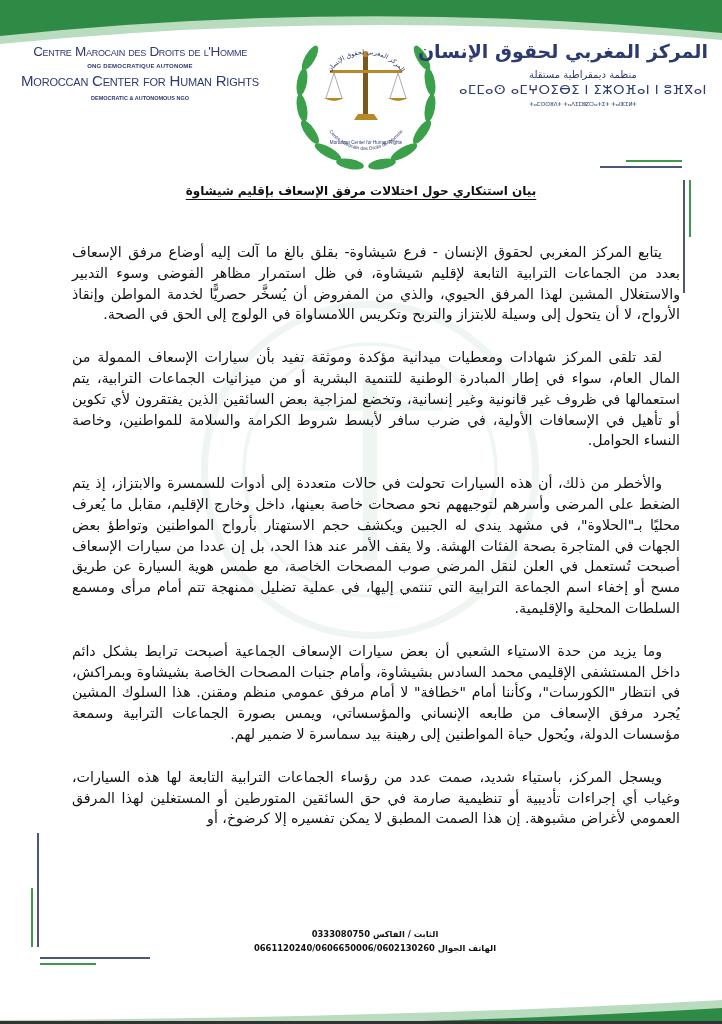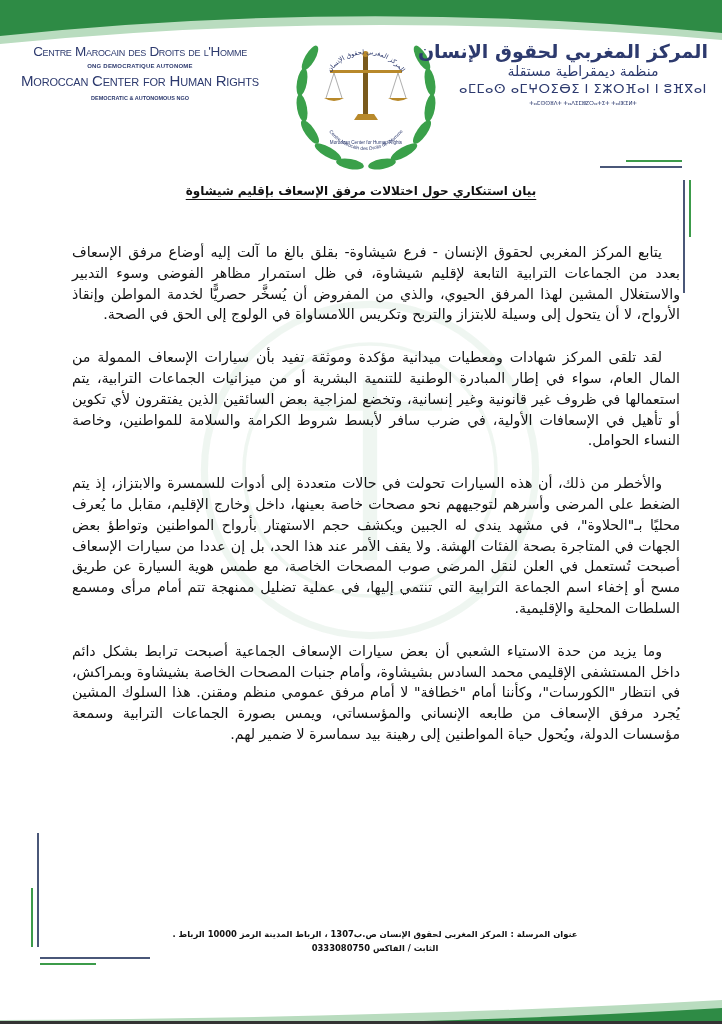--- a/index.html
+++ b/index.html
@@ -9,21 +9,21 @@
   
   #top-band { left: 0; top: 0; width: 722px; height: 60px; }
   
   .fr-block { left: 20px; top: 44px; width: 240px; text-align: center; color: #2d3a6e; }
   .fr-line1 { font-family: "Liberation Sans", sans-serif; font-size: 13.5px; letter-spacing: -0.3px; font-variant: small-caps; font-weight: normal; white-space: nowrap; }
   .fr-line2 { font-family: "Liberation Sans", sans-serif; font-size: 6px; font-weight: bold; margin-top: 4px; letter-spacing: 0.2px; }
   .fr-line3 { font-family: "Liberation Sans", sans-serif; font-size: 15px; font-variant: small-caps; margin-top: 3px; white-space: nowrap; letter-spacing: -0.2px; }
   .fr-line4 { font-family: "Liberation Sans", sans-serif; font-size: 5.5px; font-weight: bold; margin-top: 6px; }
   .ar-block { left: 458px; top: 40px; width: 250px; text-align: center; color: #2d3a6e; direction: rtl; }
   .ar-line1 { font-family: "DejaVu Sans", sans-serif; font-size: 19px; font-weight: bold; white-space: nowrap; }
-  .ar-line2 { font-family: "DejaVu Sans", sans-serif; font-size: 14px; margin-top: 1px; }
+  .ar-line2 { font-family: "DejaVu Sans", sans-serif; font-size: 10px; margin-top: 7px; }
   .ar-line3 { font-family: "DejaVu Sans", sans-serif; font-size: 13px; margin-top: 2px; direction: ltr; white-space: nowrap; letter-spacing: 0.5px; }
   .ar-line4 { font-family: "DejaVu Sans", sans-serif; font-size: 5.5px; margin-top: 4px; direction: ltr; }
   #logo { left: 292px; top: 20px; width: 148px; height: 155px; }
   
   #watermark { left: 190px; top: 290px; width: 360px; height: 360px; opacity: 0.07; }
   
   .line-gray { background: #4a5778; }
   .line-green { background: #3c9b4a; }
   
   #doc-title { left: 0; width: 722px; top: 184px; text-align: center; direction: rtl;
@@ -114,29 +114,30 @@
 <div class="abs line-gray" style="left:683px;top:180px;width:2px;height:113px;"></div>
 <div class="abs line-green" style="left:689px;top:180px;width:2px;height:57px;"></div>
 
 <div id="doc-title" class="abs">بيان استنكاري حول اختلالات مرفق الإسعاف بإقليم شيشاوة</div>
 
 <div id="doc-body" class="abs">
   <p>يتابع المركز المغربي لحقوق الإنسان - فرع شيشاوة- بقلق بالغ ما آلت إليه أوضاع مرفق الإسعاف بعدد من الجماعات الترابية التابعة لإقليم شيشاوة، في ظل استمرار مظاهر الفوضى وسوء التدبير والاستغلال المشين لهذا المرفق الحيوي، والذي من المفروض أن يُسخَّر حصريًّا لخدمة المواطن وإنقاذ الأرواح، لا أن يتحول إلى وسيلة للابتزاز والتربح وتكريس اللامساواة في الولوج إلى الحق في الصحة.</p>
   <p>لقد تلقى المركز شهادات ومعطيات ميدانية مؤكدة وموثقة تفيد بأن سيارات الإسعاف الممولة من المال العام، سواء في إطار المبادرة الوطنية للتنمية البشرية أو من ميزانيات الجماعات الترابية، يتم استعمالها في ظروف غير قانونية وغير إنسانية، وتخضع لمزاجية بعض السائقين الذين يفتقرون لأي تكوين أو تأهيل في الإسعافات الأولية، في ضرب سافر لأبسط شروط الكرامة والسلامة للمواطنين، وخاصة النساء الحوامل.</p>
   <p>والأخطر من ذلك، أن هذه السيارات تحولت في حالات متعددة إلى أدوات للسمسرة والابتزاز، إذ يتم الضغط على المرضى وأسرهم لتوجيههم نحو مصحات خاصة بعينها، داخل وخارج الإقليم، مقابل ما يُعرف محليًا بـ"الحلاوة"، في مشهد يندى له الجبين ويكشف حجم الاستهتار بأرواح المواطنين وتواطؤ بعض الجهات في المتاجرة بصحة الفئات الهشة. ولا يقف الأمر عند هذا الحد، بل إن عددا من سيارات الإسعاف أصبحت تُستعمل في العلن لنقل المرضى صوب المصحات الخاصة، مع طمس هوية السيارة عن طريق مسح أو إخفاء اسم الجماعة الترابية التي تنتمي إليها، في عملية تضليل ممنهجة تتم أمام مرأى ومسمع السلطات المحلية والإقليمية.</p>
   <p>وما يزيد من حدة الاستياء الشعبي أن بعض سيارات الإسعاف الجماعية أصبحت ترابط بشكل دائم داخل المستشفى الإقليمي محمد السادس بشيشاوة، وأمام جنبات المصحات الخاصة بشيشاوة وبمراكش، في انتظار "الكورسات"، وكأننا أمام "خطافة" لا أمام مرفق عمومي منظم ومقنن. هذا السلوك المشين يُجرد مرفق الإسعاف من طابعه الإنساني والمؤسساتي، ويمس بصورة الجماعات الترابية وسمعة مؤسسات الدولة، ويُحول حياة المواطنين إلى رهينة بيد سماسرة لا ضمير لهم.</p>
+  <p>ويسجل المركز، باستياء شديد، صمت عدد من رؤساء الجماعات الترابية التابعة لها هذه السيارات، وغياب أي إجراءات تأديبية أو تنظيمية صارمة في حق السائقين المتورطين أو المستغلين لهذا المرفق العمومي لأغراض مشبوهة. إن هذا الصمت المطبق لا يمكن تفسيره إلا كرضوخ، أو</p>
 </div>
 
 <div class="abs line-gray" style="left:37px;top:833px;width:2px;height:114px;"></div>
 <div class="abs line-green" style="left:31px;top:888px;width:2px;height:59px;"></div>
 <div class="abs line-gray" style="left:40px;top:957px;width:110px;height:2px;"></div>
 <div class="abs line-green" style="left:40px;top:963px;width:56px;height:2px;"></div>
 
 <div id="footer-addr" class="abs">
-  <div>عنوان المرسلة : المركز المغربي لحقوق الإنسان ص.ب1307 ، الرباط المدينة الرمز  10000 الرباط .</div>
   <div>الثابت / الفاكس  0333080750</div>
+  <div>الهاتف الجوال  0661120240/0606650006/0602130260</div>
 </div>
 
 <svg id="bottom-band" class="abs" viewBox="0 0 722 34" preserveAspectRatio="none">
   <path d="M0 34 V30 Q400 28 722 10 V34 Z" fill="#b9dcbf"></path>
   <path d="M300 34 Q520 30 722 18 V34 Z" fill="#2e8b45"></path>
   <rect x="0" y="31" width="722" height="3" fill="#333"></rect>
 </svg>
 
 </body></html>

